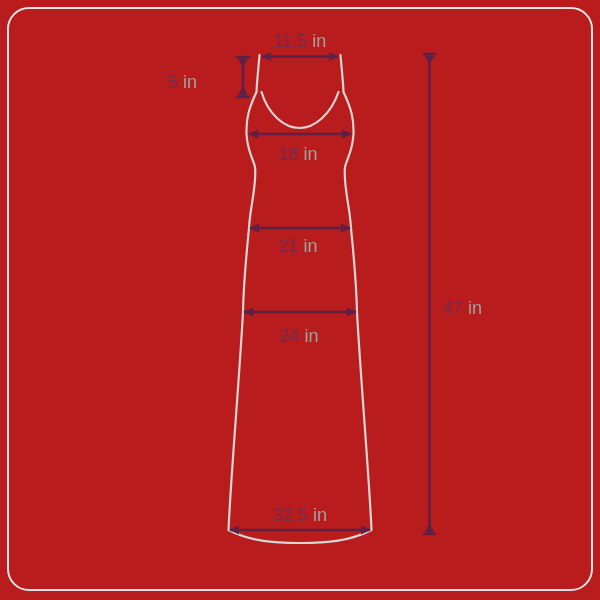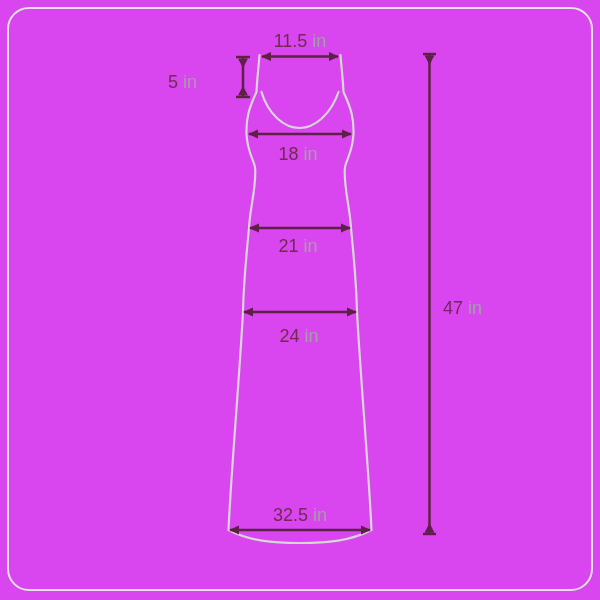--- a/index.html
+++ b/index.html
@@ -5,21 +5,21 @@
   html, body {
     margin: 0;
     padding: 0;
     background: #ffffff;
     font-family: "Liberation Sans", sans-serif;
   }
   .canvas {
     position: relative;
     width: 600px;
     height: 600px;
-    background: #d946ef;
+    background: #b91c1c;
     overflow: hidden;
   }
   .frame {
     position: absolute;
     left: 7px;
     top: 7px;
     right: 7px;
     bottom: 9px;
     border: 2px solid #e4e4e4;
     border-radius: 22px;

